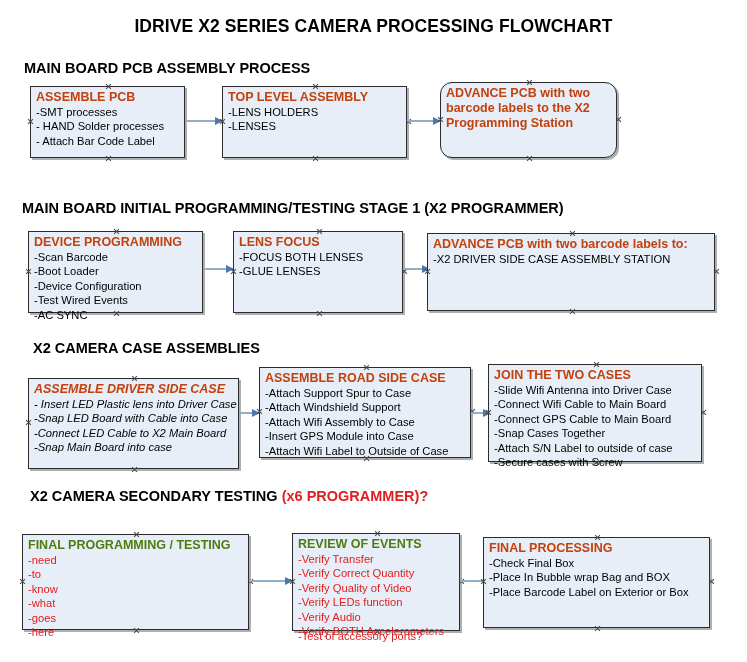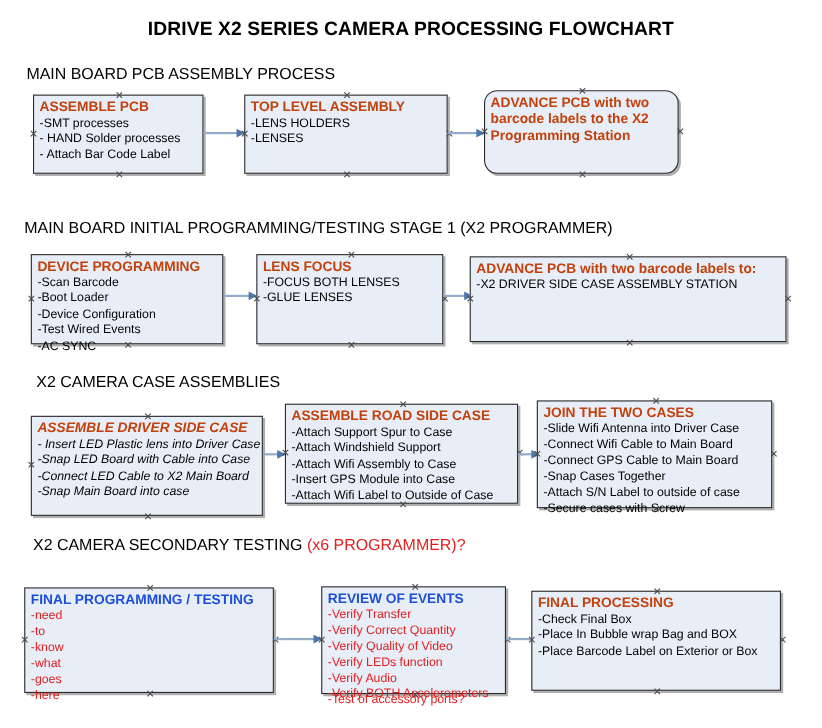--- a/index.html
+++ b/index.html
@@ -27,21 +27,21 @@
     width: 747px;
     text-align: center;
     font-size: 17.5px;
     font-weight: bold;
     color: #000000;
     letter-spacing: 0.1px;
   }
   .section-head {
     position: absolute;
     font-size: 14.5px;
-    font-weight: normal;
+    font-weight: bold;
     color: #000000;
     white-space: nowrap;
     text-align: center;
   }
   .section-head .red {
     color: #e02020;
   }
   .node {
     position: absolute;
     box-sizing: border-box;
@@ -57,21 +57,21 @@
     color: #c2410c;
     line-height: 15px;
     white-space: nowrap;
   }
   .node .ln {
     font-size: 11.2px;
     color: #000000;
     line-height: 14.4px;
     white-space: nowrap;
   }
-  .node.red-node .hd { color: #1d4ed8; }
+  .node.red-node .hd { color: #4d7c0f; }
   .node.red-node .ln { color: #e02020; }
   .node .overflow-line {
     position: absolute;
     left: 5px;
     bottom: -13px;
     font-size: 11.2px;
     line-height: 14.4px;
     color: #e02020;
     white-space: nowrap;
   }

